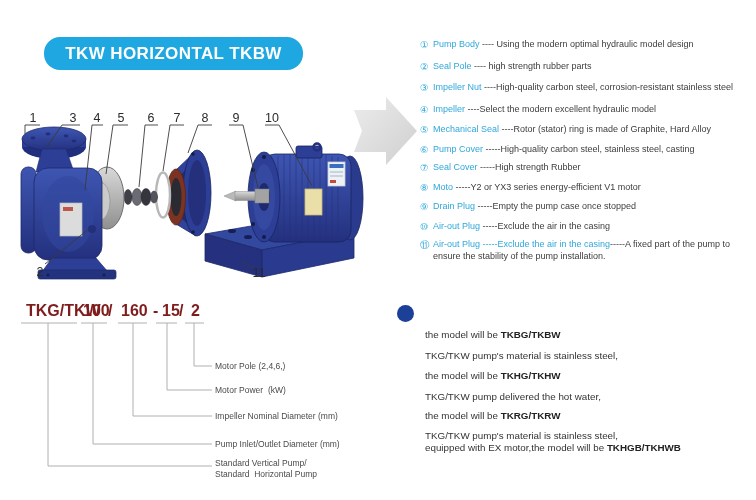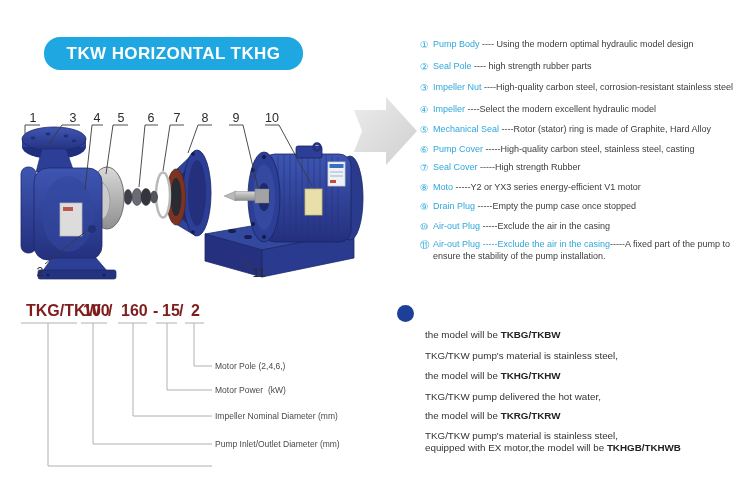--- a/index.html
+++ b/index.html
@@ -36,21 +36,21 @@
   .note-line { position:absolute; left:425px; font-size:9.8px; color:#333333;
                white-space:pre; }
   .note-line b { font-weight:bold; color:#222; }
 </style>
 </head>
 <body>
 
 <div class="stage">
 
   <div class="banner">
-    <span>TKW HORIZONTAL TKHG</span>
+    <span>TKW HORIZONTAL TKBW</span>
   </div>
 
   <svg class="diagram-svg" viewBox="0 0 430 300">
     <defs>
       <linearGradient id="blueV" x1="0" y1="0" x2="0" y2="1">
         <stop offset="0" stop-color="#3e56b2"></stop>
           <stop offset="1" stop-color="#24307e"></stop>
       </linearGradient>
       <linearGradient id="grayMetal" x1="0" y1="0" x2="0" y2="1">
         <stop offset="0" stop-color="#d9d9d9"></stop>
@@ -233,20 +233,21 @@
       <polyline points="133,323 133,416 212,416"></polyline>
       <polyline points="167,323 167,390 212,390"></polyline>
       <polyline points="194,323 194,366 212,366"></polyline>
     </g>
   </svg>
 
   <div class="mc-label" style="left:215px; top:361px">Motor Pole (2,4,6,)</div>
   <div class="mc-label" style="left:215px; top:385px">Motor Power  (kW)</div>
   <div class="mc-label" style="left:215px; top:411px">Impeller Nominal Diameter (mm)</div>
   <div class="mc-label" style="left:215px; top:439px">Pump Inlet/Outlet Diameter (mm)</div>
+  <div class="mc-label" style="left:215px; top:458px"><span>Standard Vertical Pump/</span><br><span>Standard  Horizontal Pump</span></div>
 
   <div class="note-bullet"></div>
   <div class="note-line" style="top:329px"><span>the model will be </span><b>TKBG/TKBW</b></div>
   <div class="note-line" style="top:350px"><span>TKG/TKW pump's material is stainless steel,</span><b></b></div>
   <div class="note-line" style="top:370px"><span>the model will be </span><b>TKHG/TKHW</b></div>
   <div class="note-line" style="top:391px"><span>TKG/TKW pump delivered the hot water,</span><b></b></div>
   <div class="note-line" style="top:410px"><span>the model will be </span><b>TKRG/TKRW</b></div>
   <div class="note-line" style="top:430px"><span>TKG/TKW pump's material is stainless steel,</span><b></b></div>
   <div class="note-line" style="top:442px"><span>equipped with EX motor,the model will be </span><b>TKHGB/TKHWB</b></div>
 

